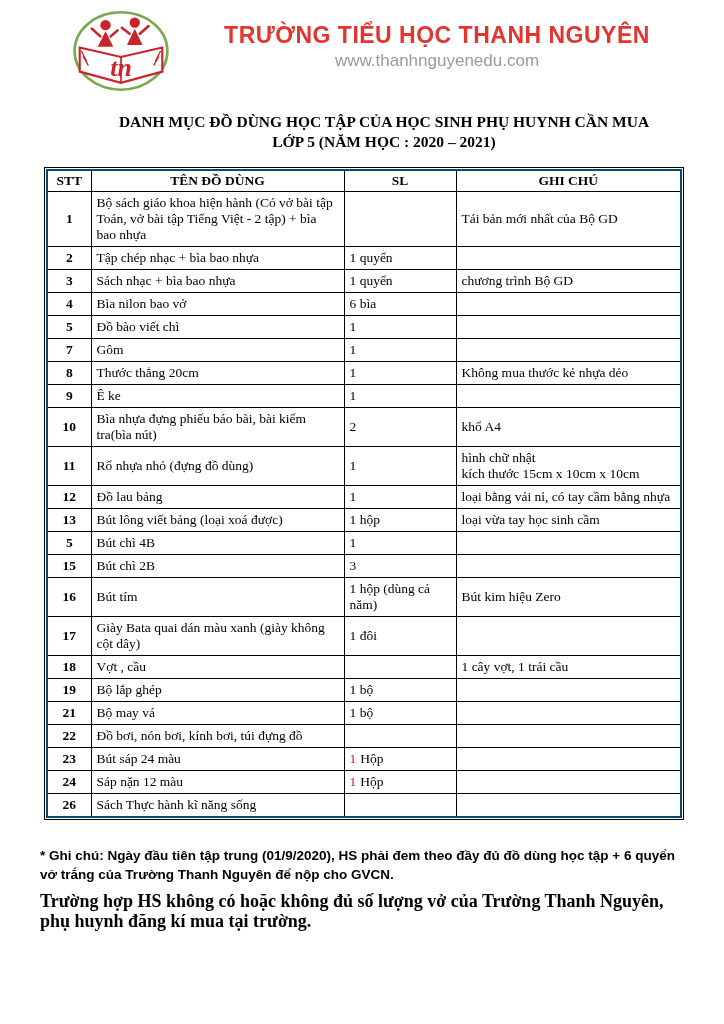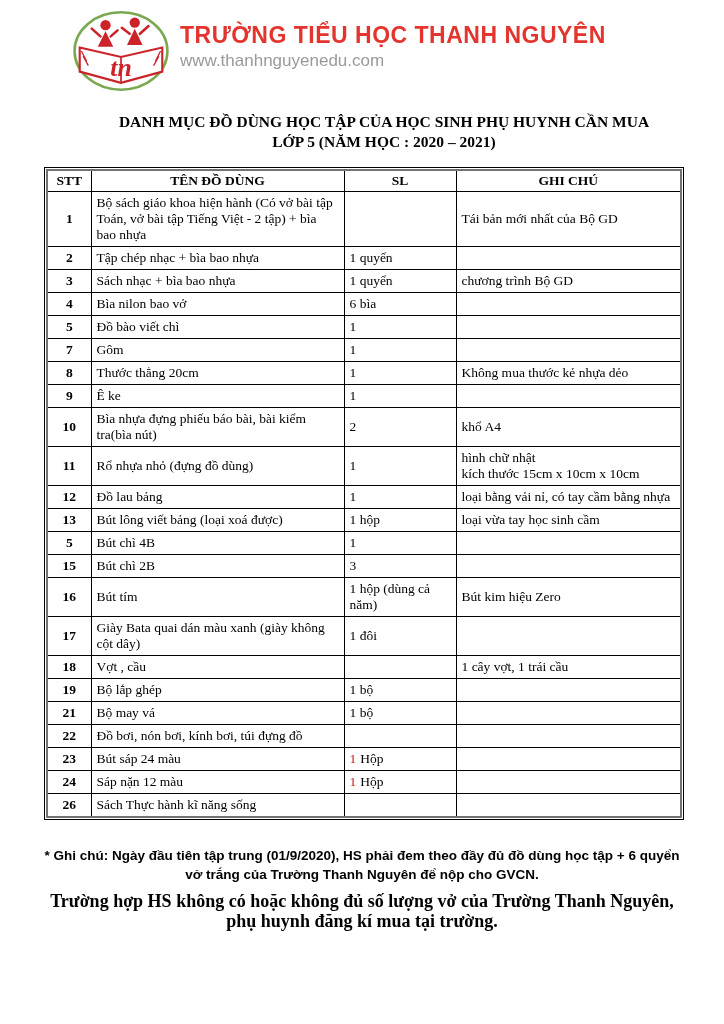--- a/index.html
+++ b/index.html
@@ -16,54 +16,54 @@
     font-family:"Liberation Serif",serif;
     color:#000;
     position:relative;
     overflow:hidden;
   }
   .page{padding-top:8px;}
 
   
   .header{display:flex;align-items:flex-start;padding-left:62px;padding-right:30px;height:92px;}
   .logo{width:118px;height:86px;flex:0 0 auto;}
-  .header-text{flex:1;padding-top:14px;}
+  .header-text{flex:1;text-align:center;padding-top:14px;}
   .school-name{
     font-family:"Liberation Sans",sans-serif;
     font-weight:bold;font-size:23px;letter-spacing:.5px;
     color:var(--accent-red);line-height:1.15;
   }
   .school-url{
     font-family:"Liberation Sans",sans-serif;
     font-size:17px;color:var(--url-gray);margin-top:3px;
   }
 
   
   .doc-title{text-align:center;margin-top:12px;font-weight:bold;font-size:15.5px;line-height:20px;padding-left:44px;}
   .doc-title .line{display:block;}
 
   
   .table-wrap{
     margin:15px auto 0 44px;width:640px;
     border:1px solid #000;padding:1px;
   }
-  table{width:100%;border-collapse:collapse;border:2px solid #737373;table-layout:fixed;}
+  table{width:100%;border-collapse:collapse;border:2px solid #0c4a6e;table-layout:fixed;}
   col.c-stt{width:44px;}
   col.c-ten{width:253px;}
   col.c-sl{width:112px;}
   col.c-ghichu{width:auto;}
   th,td{border:1px solid #000;font-size:13.5px;line-height:16px;padding:3px 5px;vertical-align:middle;}
   th{font-weight:bold;text-align:center;padding:2px 4px;}
   td.stt{font-weight:bold;text-align:center;}
   td.ghichu{white-space:pre-line;}
   .qty-red{color:var(--qty-red);}
   .qty-red:not(:empty){margin-right:4px;}
 
   
-  .notes{margin:26px 40px 0 40px;text-align:center;}
+  .notes{margin:26px 40px 0 40px;text-align:left;}
   .note1{
     font-family:"Liberation Sans",sans-serif;
     font-weight:bold;font-size:13.5px;line-height:19px;
   }
   .note2{
     font-family:"Liberation Serif",serif;
     font-weight:bold;font-size:18px;line-height:20px;margin-top:7px;
   }
 </style>
 </head>

